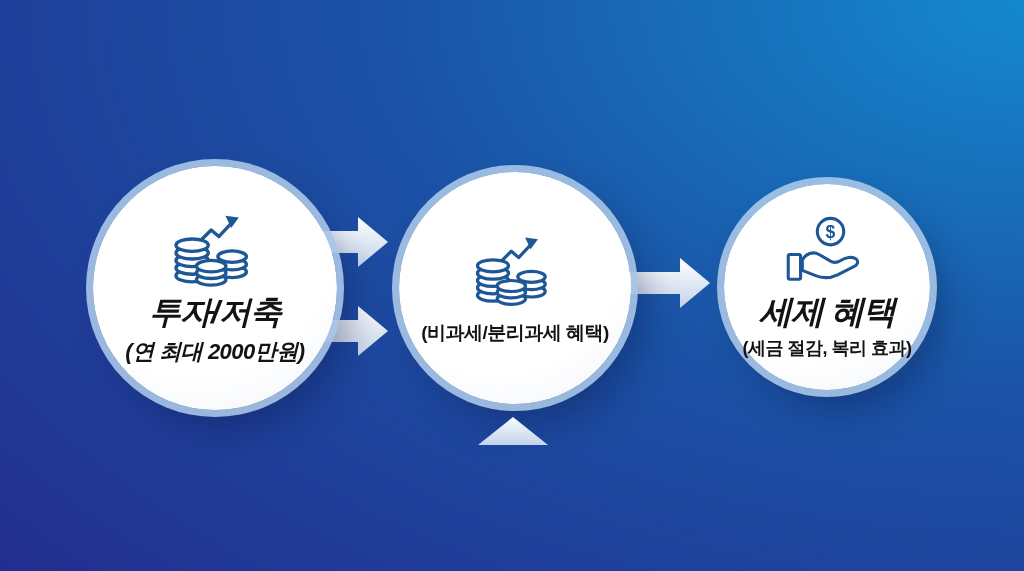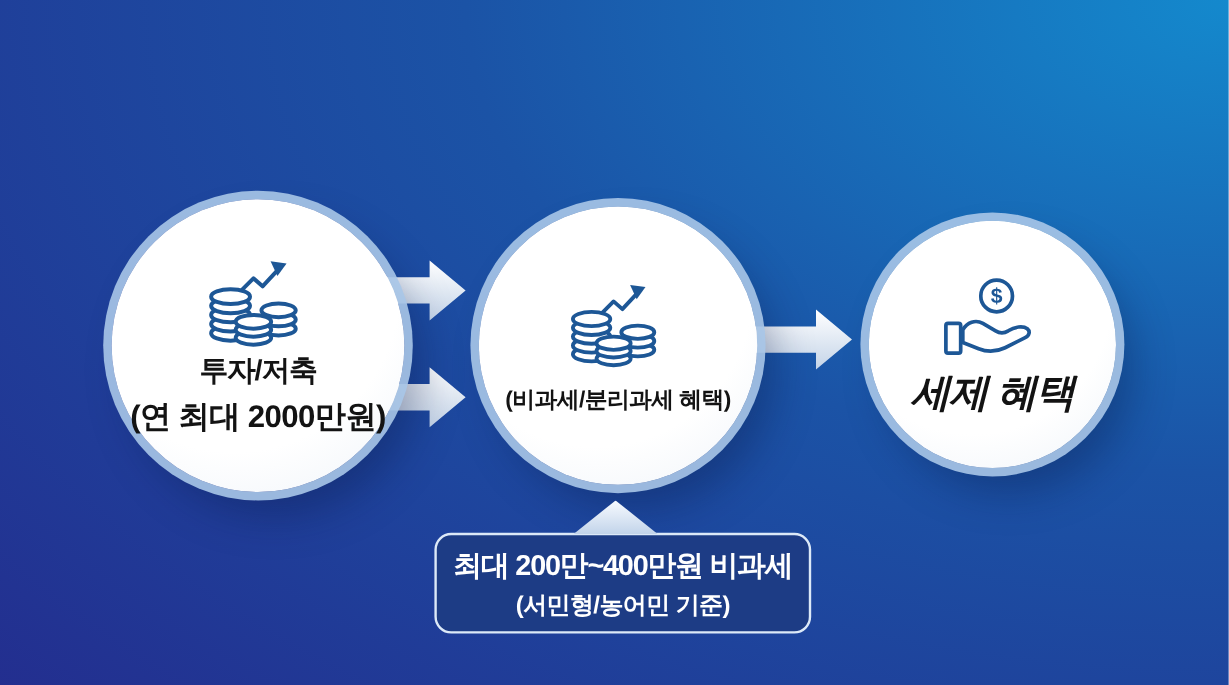--- a/index.html
+++ b/index.html
@@ -22,22 +22,22 @@
   .node{
     position:absolute;border-radius:50%;z-index:2;
     background:radial-gradient(circle at 42% 30%, #ffffff 62%, #eef3f9 100%);
     box-shadow:0 0 0 7px var(--ring), 14px 20px 34px rgba(8,22,70,.35);
     display:flex;flex-direction:column;align-items:center;justify-content:center;
     color:var(--text-dark);text-align:center;
   }
   .node .label{font-weight:800;letter-spacing:-1px;white-space:nowrap;line-height:1.1;}
   .node .sub{font-weight:700;letter-spacing:-0.5px;white-space:nowrap;}
   #node1{left:93px;top:166px;width:244px;height:244px;}
-  #node1 .label{font-size:24px;}
-  #node1 .sub{font-size:26px;margin-top:7px;}
+  #node1 .label{font-size:32px;font-style:italic;}
+  #node1 .sub{font-size:22px;margin-top:7px;font-style:italic;}
   #node2{left:399px;top:172px;width:232px;height:232px;}
   #node2 .label{font-size:35px;}
   #node2 .sub{font-size:19px;margin-top:6px;}
   #node3{left:724px;top:184px;width:206px;height:206px;}
   #node3 .label{font-size:33px;font-style:italic;}
   #node3 .sub{font-size:18px;margin-top:6px;}
   .node .icon{margin-bottom:6px;}
   .overlay{position:absolute;left:0;top:0;z-index:1;}
   .callout{
     position:absolute;left:362px;top:444px;width:310px;height:80px;z-index:2;
@@ -118,30 +118,27 @@
   <div class="node" id="node3">
     <svg class="icon" width="92" height="74" viewBox="0 0 104 84">
       <g stroke="var(--icon-stroke)" stroke-width="3.5" fill="none" stroke-linecap="round" stroke-linejoin="round">
         <circle cx="56" cy="20" r="15"></circle>
         <rect x="8" y="46" width="14" height="28" rx="2"></rect>
         <path d="M24,52 C28,45 36,42 43,46 L55,53 C59,55.5 63,55.5 67,53 C73,49 81,48 85,51 C88,53.5 87,57.5 83,59.5 L64,69 C56,72.8 47,73.2 39,70 L24,64 Z"></path>
       </g>
       <text x="56" y="27" text-anchor="middle" font-size="20" font-weight="bold" fill="var(--icon-stroke)">$</text>
     </svg>
     <div class="label">세제 혜택</div>
+    <div class="sub">(세금 절감, 복리 효과)</div>
   </div>
 
   <svg class="pointer" width="70" height="28" viewBox="0 0 70 28">
     <defs>
       <linearGradient id="tgrad" x1="0" y1="0" x2="0" y2="1">
         <stop offset="0" stop-color="#f8fbff"></stop>
         <stop offset="1" stop-color="#c2d4ea"></stop>
       </linearGradient>
     </defs>
     <polygon points="35,0 70,28 0,28" fill="url(#tgrad)"></polygon>
   </svg>
 
-  <div class="callout">
-    <div class="l1">최대 200만~400만원 비과세</div>
-    <div class="l2">(서민형/농어민 기준)</div>
-  </div>
 
 </div>
 
 </body></html>

